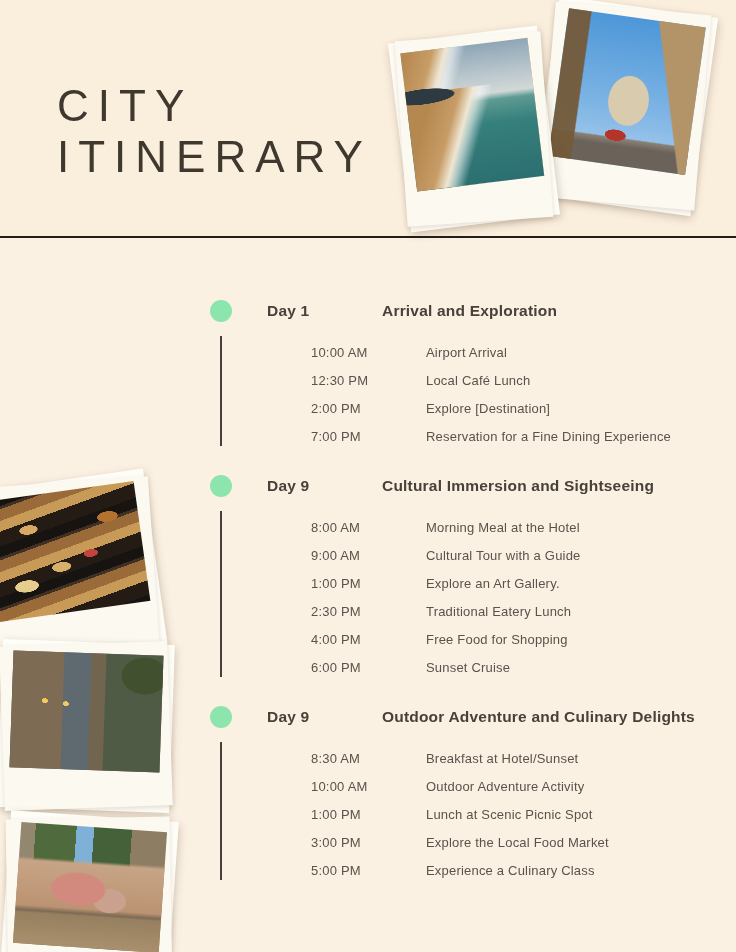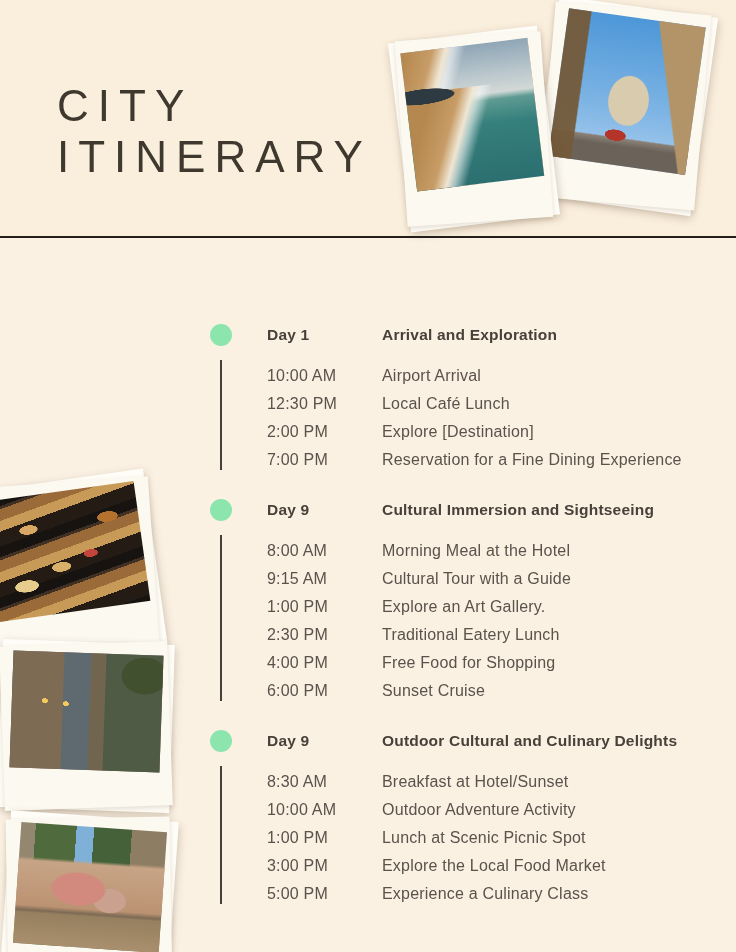--- a/index.html
+++ b/index.html
@@ -73,30 +73,30 @@
     background-size:100% 100%,100% 100%,100% 100%,100% 22%,100% 52%,100% 30%;
     background-position:0 0,0 0,0 0,0 38%,0 100%,0 0;}
   .photo-mural{background:
     radial-gradient(46px 28px at 42% 52%, #d18a7d 56%, rgba(209,138,125,0) 61%),
     radial-gradient(30px 22px at 64% 60%, #caa08e 53%, rgba(202,160,142,0) 57%),
     linear-gradient(180deg, rgba(0,0,0,0) 28%, #c7a486 31%, #bb9372 68%, #7d6a55 72%, #96805f 74%, #a98f6d 100%),
     linear-gradient(90deg, #93876f 0 10%, #4f6a3c 10% 38%, #7fb0d8 38% 50%, #44613a 50% 76%, #8d7d62 76% 100%);}
 
   
   .main{position:relative;width:736px;height:713px;}
-  .itinerary{position:absolute;left:200px;top:0;right:28px;padding-top:84px;}
+  .itinerary{position:absolute;left:200px;top:0;right:28px;padding-top:60px;}
   .day-block{display:flex;margin-bottom:22px;}
   .rail{display:flex;flex-direction:column;align-items:center;width:22px;margin-left:10px;margin-right:35px;flex:none;}
   .dot{width:22px;height:22px;border-radius:50%;background:var(--accent-dot);margin-top:3px;flex:none;}
   .rail-line{width:2px;flex:1;background:var(--rail-line);margin-top:14px;margin-bottom:4px;}
   .day-content{flex:1;min-width:0;}
   .row{display:grid;grid-template-columns:115px 1fr;align-items:center;height:28px;white-space:nowrap;}
   .day-header{margin-bottom:13px;}
   .day-label,.day-title{font-weight:bold;font-size:15.5px;color:var(--heading-text);letter-spacing:.2px;}
-  .time,.activity{font-size:16px;color:var(--body-text);letter-spacing:.2px;}
+  .time,.activity{font-size:13px;color:var(--body-text);letter-spacing:.2px;margin-left:44px;}
 </style>
 </head>
 <body>
 
 <div class="page">
 
   <header class="header">
     <h1 class="title">
       <span>CITY</span>
       <span>ITINERARY</span>
@@ -171,21 +171,21 @@
         <span class="day-label">Day 9</span>
         <span class="day-title">Cultural Immersion and Sightseeing</span>
       </div>
       <div class="rows">
   <div class="row item-row">
     <span class="time">8:00 AM</span>
     <span class="activity">Morning Meal at the Hotel</span>
   </div>
 
   <div class="row item-row">
-    <span class="time">9:15 AM</span>
+    <span class="time">9:00 AM</span>
     <span class="activity">Cultural Tour with a Guide</span>
   </div>
 
   <div class="row item-row">
     <span class="time">1:00 PM</span>
     <span class="activity">Explore an Art Gallery.</span>
   </div>
 
   <div class="row item-row">
     <span class="time">2:30 PM</span>
@@ -206,21 +206,21 @@
   </article>
 
   <article class="day-block">
     <div class="rail">
       <span class="dot"></span>
       <span class="rail-line"></span>
     </div>
     <div class="day-content">
       <div class="row day-header">
         <span class="day-label">Day 9</span>
-        <span class="day-title">Outdoor Cultural and Culinary Delights</span>
+        <span class="day-title">Outdoor Adventure and Culinary Delights</span>
       </div>
       <div class="rows">
   <div class="row item-row">
     <span class="time">8:30 AM</span>
     <span class="activity">Breakfast at Hotel/Sunset</span>
   </div>
 
   <div class="row item-row">
     <span class="time">10:00 AM</span>
     <span class="activity">Outdoor Adventure Activity</span>

